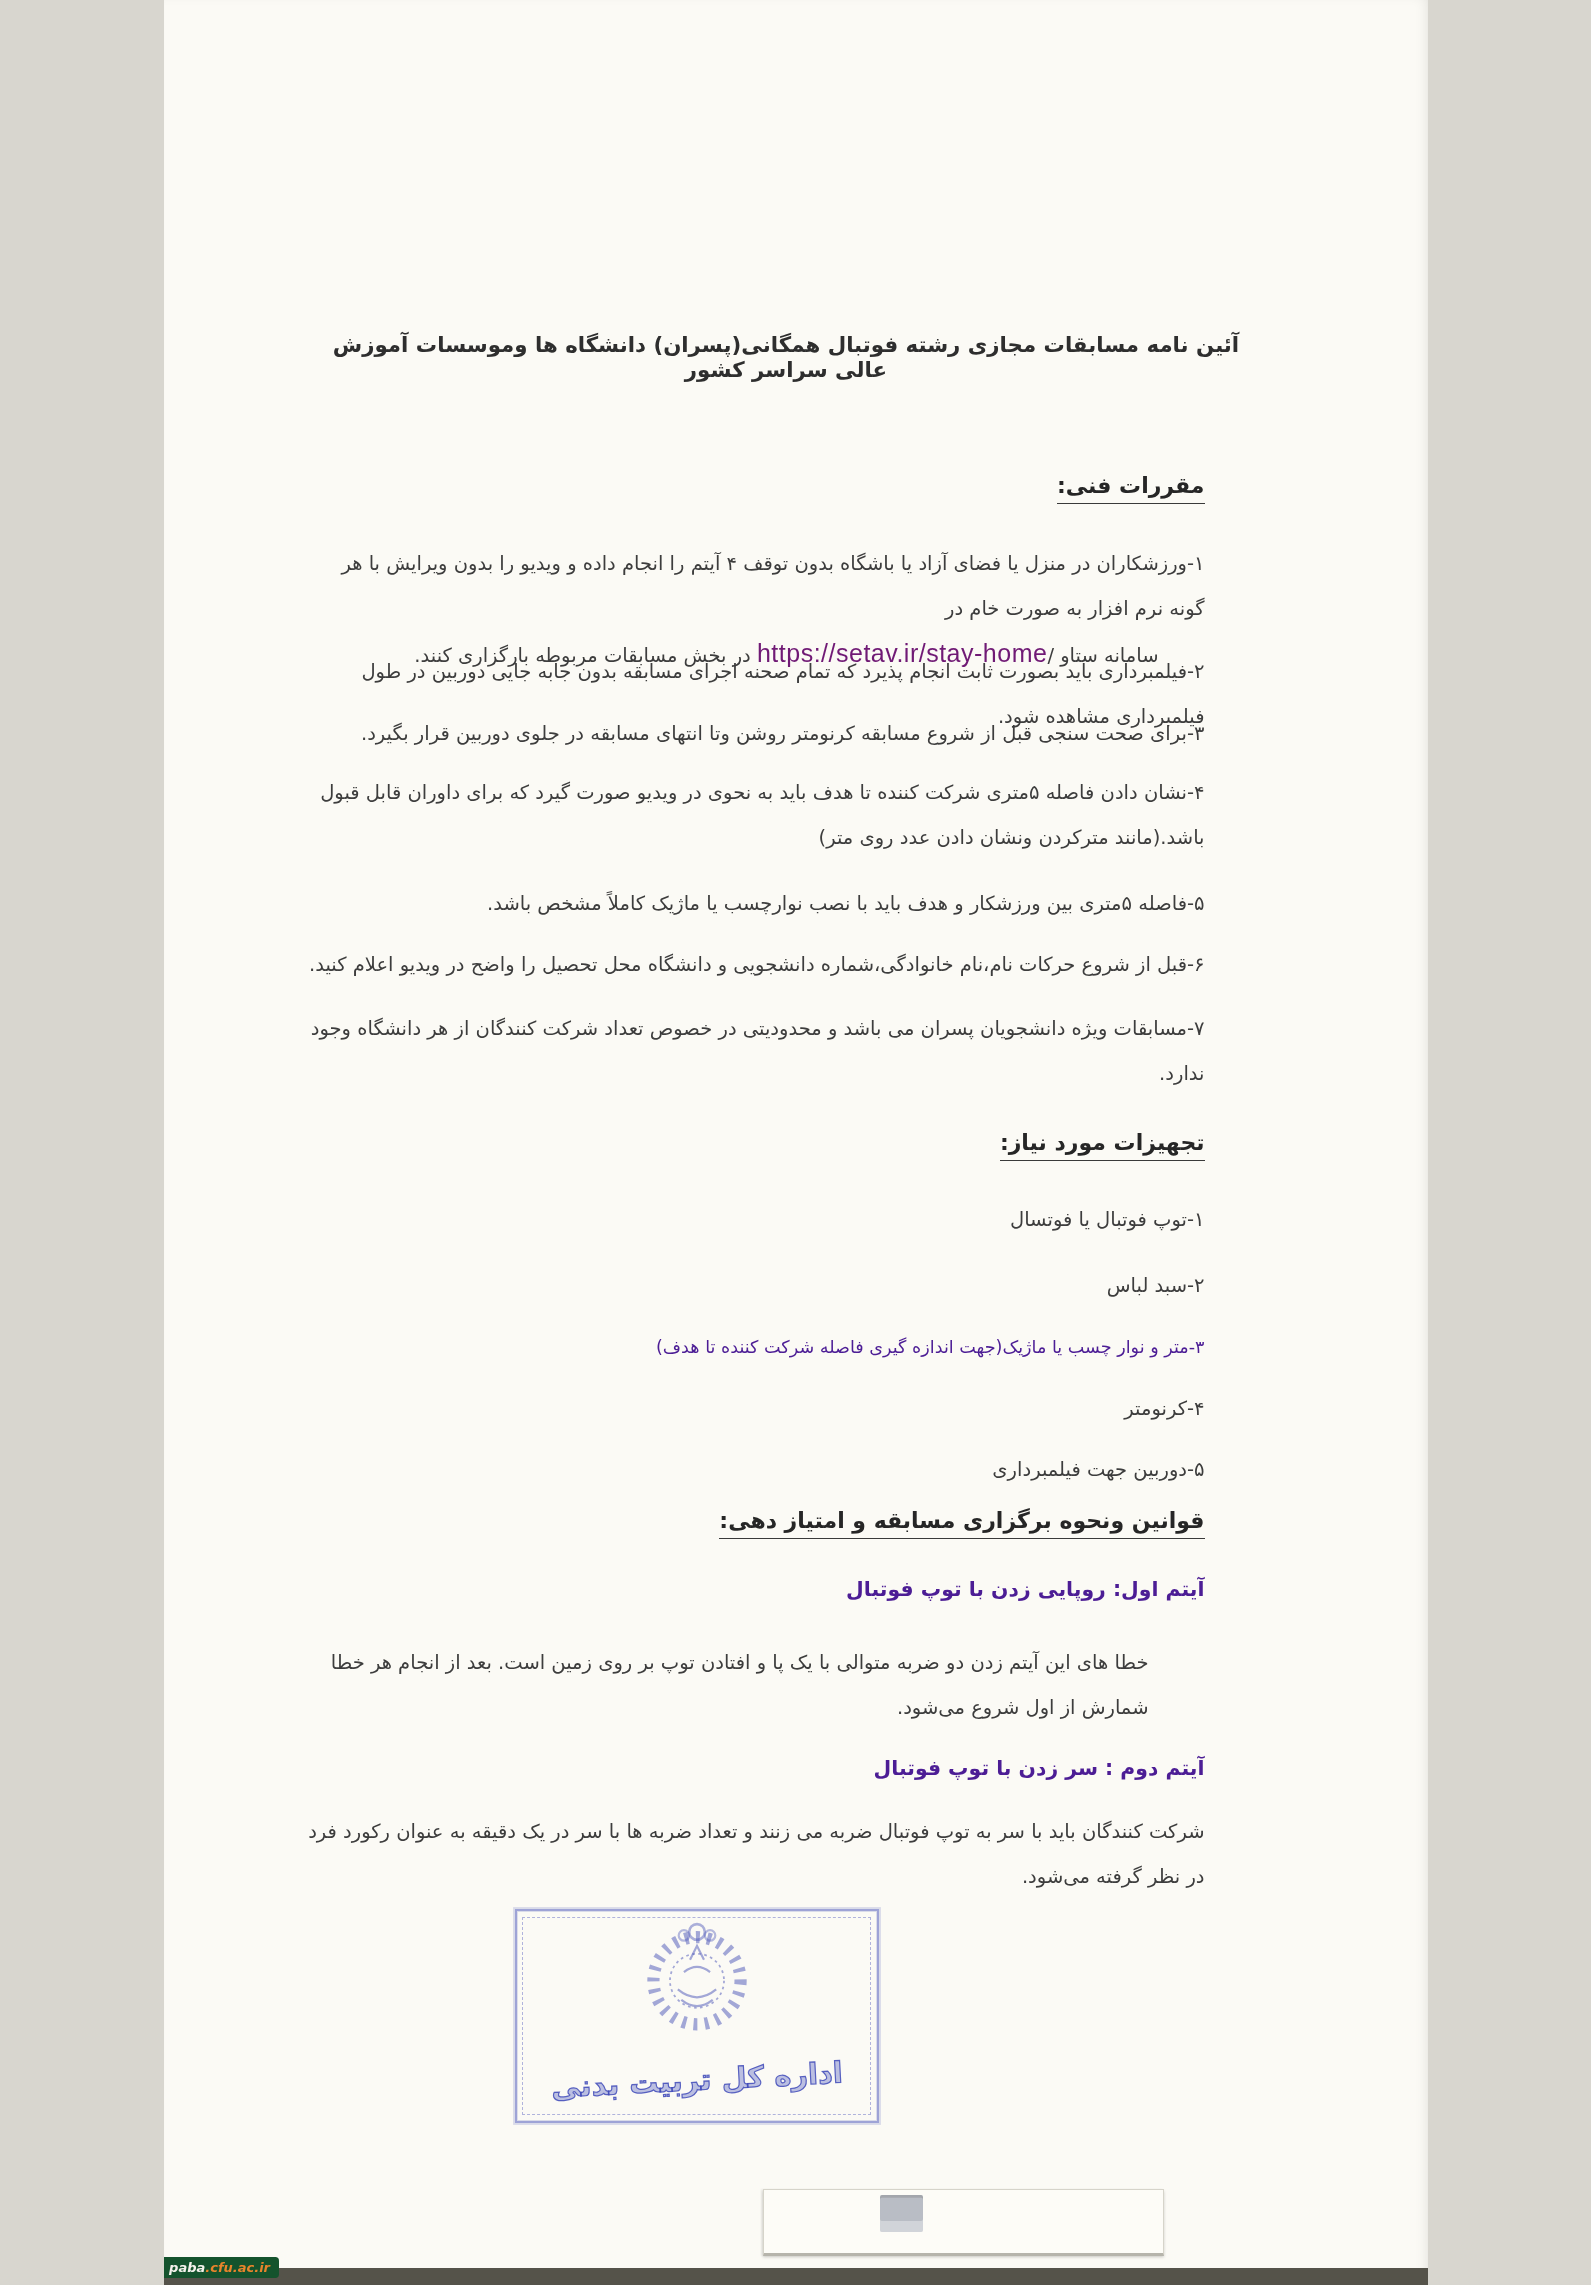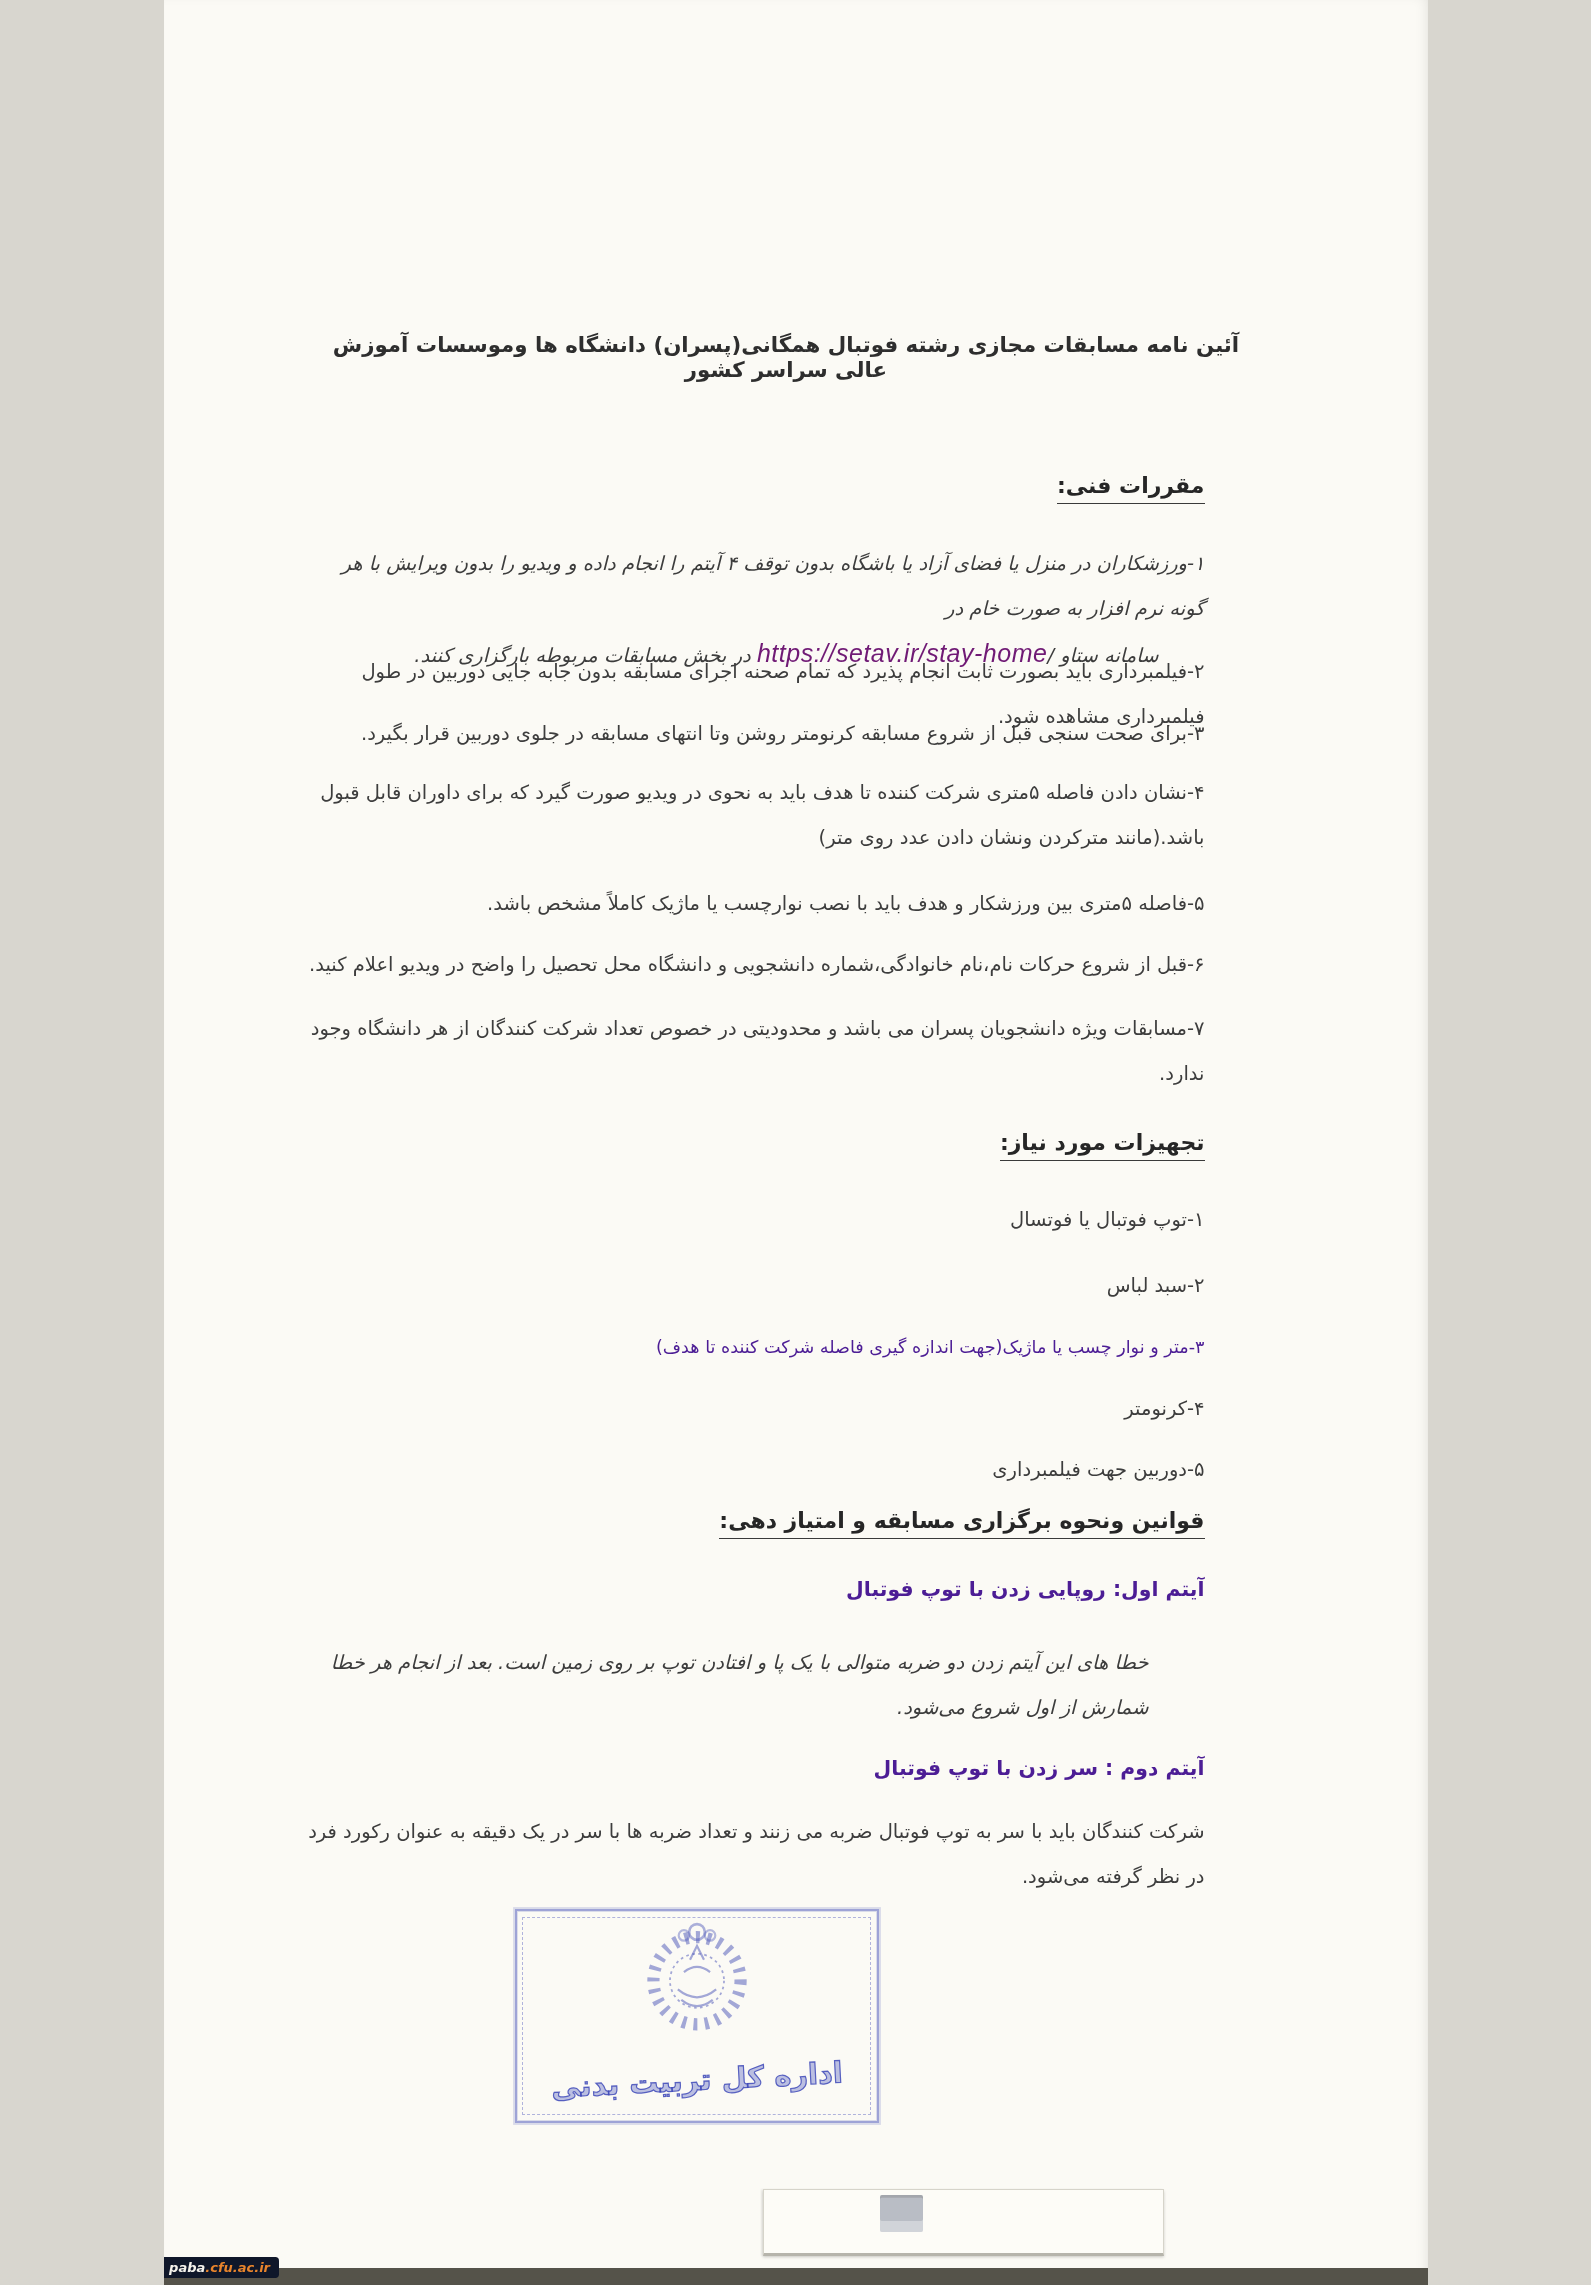--- a/index.html
+++ b/index.html
@@ -11,21 +11,21 @@
     overflow:hidden;
     font-family:"DejaVu Sans",sans-serif;
     color:#3d3d3d;
     box-shadow:inset -7.4px 0 15px -9.3px rgba(0,0,0,.14), inset 0 -5.6px 11px -7.4px rgba(0,0,0,.08);
   }
   .abs{position:absolute;right:223px;left:139px;direction:rtl;text-align:right;}
   .title{top:332px;right:186px;left:167px;text-align:center;font-size:21.3px;font-weight:bold;color:#2e2e2e;}
   .heading{font-size:22px;font-weight:bold;color:#262626;}
   .heading .hd{display:inline-block;border-bottom:1.9px solid #3a3a3a;padding-bottom:4.6px;}
   .para{font-size:19.5px;line-height:45px;}
-  .line{display:block;font-style:italic;}
+  .line{display:block;}
   .indent50{padding-right:46px;}
   .indent60{padding-right:56px;}
   .url{direction:ltr;unicode-bidi:isolate;font-family:"Liberation Sans",sans-serif;font-size:25px;color:#701a75;letter-spacing:0.5px;}
   .subheading{font-size:20.4px;font-weight:bold;color:#4c1d95;}
   .small{font-size:17.6px;color:#4c1d95;}
   .speck{position:absolute;left:1418px;top:266px;width:5.6px;height:7.4px;background:#3a3a3c;border-radius:50%;opacity:.85;}
 
   
   .stamp{
     position:absolute;left:351px;top:1909px;width:360px;height:210px;
@@ -51,21 +51,21 @@
     box-shadow:0 1.9px 2.8px rgba(0,0,0,.18), -1.9px 0 1.9px rgba(0,0,0,.06);
   }
   .scan-box-tab{
     position:absolute;left:116px;top:4.6px;width:43px;height:37px;
     background:#a3a9b5;opacity:.75;border-radius:1.9px;
     box-shadow:inset 0 -11px 0 rgba(255,255,255,.35), inset 0 2.8px 0 rgba(0,0,0,.18);
   }
   .bottom-strip{position:absolute;left:0;right:0;top:2268px;height:17.6px;background:#55534a;}
   .watermark{
     position:absolute;left:0;top:2257px;height:21.3px;z-index:5;
-    background:#0f172a;border-radius:0 3.7px 3.7px 0;
+    background:#14532d;border-radius:0 3.7px 3.7px 0;
     display:flex;align-items:center;padding:0 9.3px 0 5.6px;
     font-family:"DejaVu Sans",sans-serif;font-style:italic;font-weight:bold;font-size:13px;
   }
   .wm-white{color:#f4f2ec;}
   .wm-orange{color:#e8842c;}
 </style>
 </head>
 <body>
 
 <div class="page">

